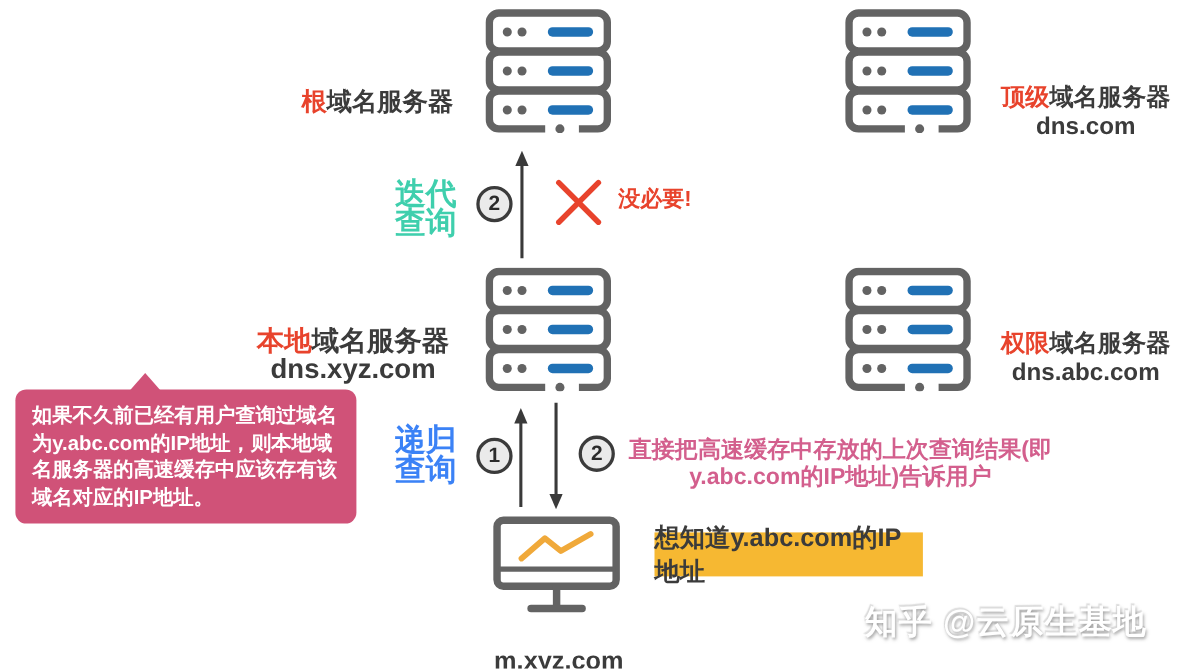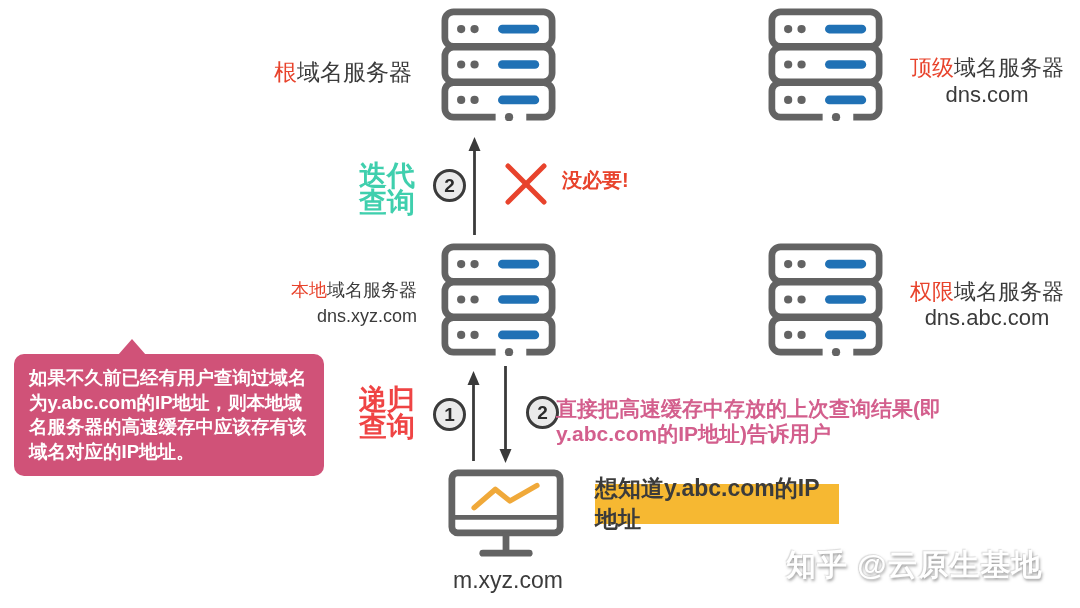--- a/index.html
+++ b/index.html
@@ -1,39 +1,39 @@
 <!DOCTYPE html>
 <html><head>
 <meta charset="utf-8">
 <style>
   html,body { margin:0; padding:0; background:#ffffff; }
   .canvas {
     position:relative; width:1080px; height:608px; background:#ffffff;
     overflow:hidden; font-family:"Liberation Sans","DejaVu Sans",sans-serif;
   }
   .abs { position:absolute; }
-  .node-label { position:absolute; font-weight:normal; color:#3b3b3b; }
+  .node-label { position:absolute; font-weight:bold; color:#3b3b3b;margin-top:20px; }
   .accent { color:#e8432c; }
   .root-label  { left:150px; top:57px;  width:262px; text-align:right;  font-size:23px; }
   .tld-label   { left:893px; top:54px;  width:188px; text-align:center; font-size:22px; line-height:27px; }
-  .local-label { left:225px; top:277px; width:192px; text-align:right; font-size:18px; line-height:26px; }
+  .local-label { left:225px; top:277px; width:192px; text-align:center; font-size:25px; line-height:26px; }
   .auth-label  { left:893px; top:279px; width:188px; text-align:center; font-size:22px; line-height:26px; }
   .client-label{ left:447px; top:567px; width:122px; text-align:center; font-size:23px; }
   .query-label { position:absolute; width:76px; text-align:center; font-weight:bold; font-size:28px; line-height:27px; }
   .iterative-label { left:349px; top:162px; color:#3fcfad; }
-  .recursive-label { left:349px; top:386px; color:#ef4444; }
+  .recursive-label { left:349px; top:386px; color:#3b82f6; }
   .step-circle {
     position:absolute; width:27px; height:27px; border-radius:50%;
     background:#eaeaea; border:3px solid #3b3b3b; color:#2b2b2b;
     font-size:19px; font-weight:bold;
     display:flex; align-items:center; justify-content:center;
   }
   .verdict { position:absolute; left:562px; top:167px; font-size:20px; font-weight:bold; color:#e8432c; }
   .answer-note {
-    position:absolute; left:556px; top:396px; width:416px; text-align:left;
+    position:absolute; left:556px; top:396px; width:416px; text-align:center;
     color:#d35f8d; font-weight:bold; font-size:21px; line-height:25px;
   }
   .callout {
     position:absolute; left:14px; top:354px; width:310px; box-sizing:border-box;
     background:#d05278; border-radius:10px; padding:12px 15px;
     color:#ffffff; font-weight:bold; font-size:18.5px; line-height:24.5px;
   }
   .callout-line { white-space:nowrap; }
   .callout::before {
     content:""; position:absolute; top:-15px; left:104px;

